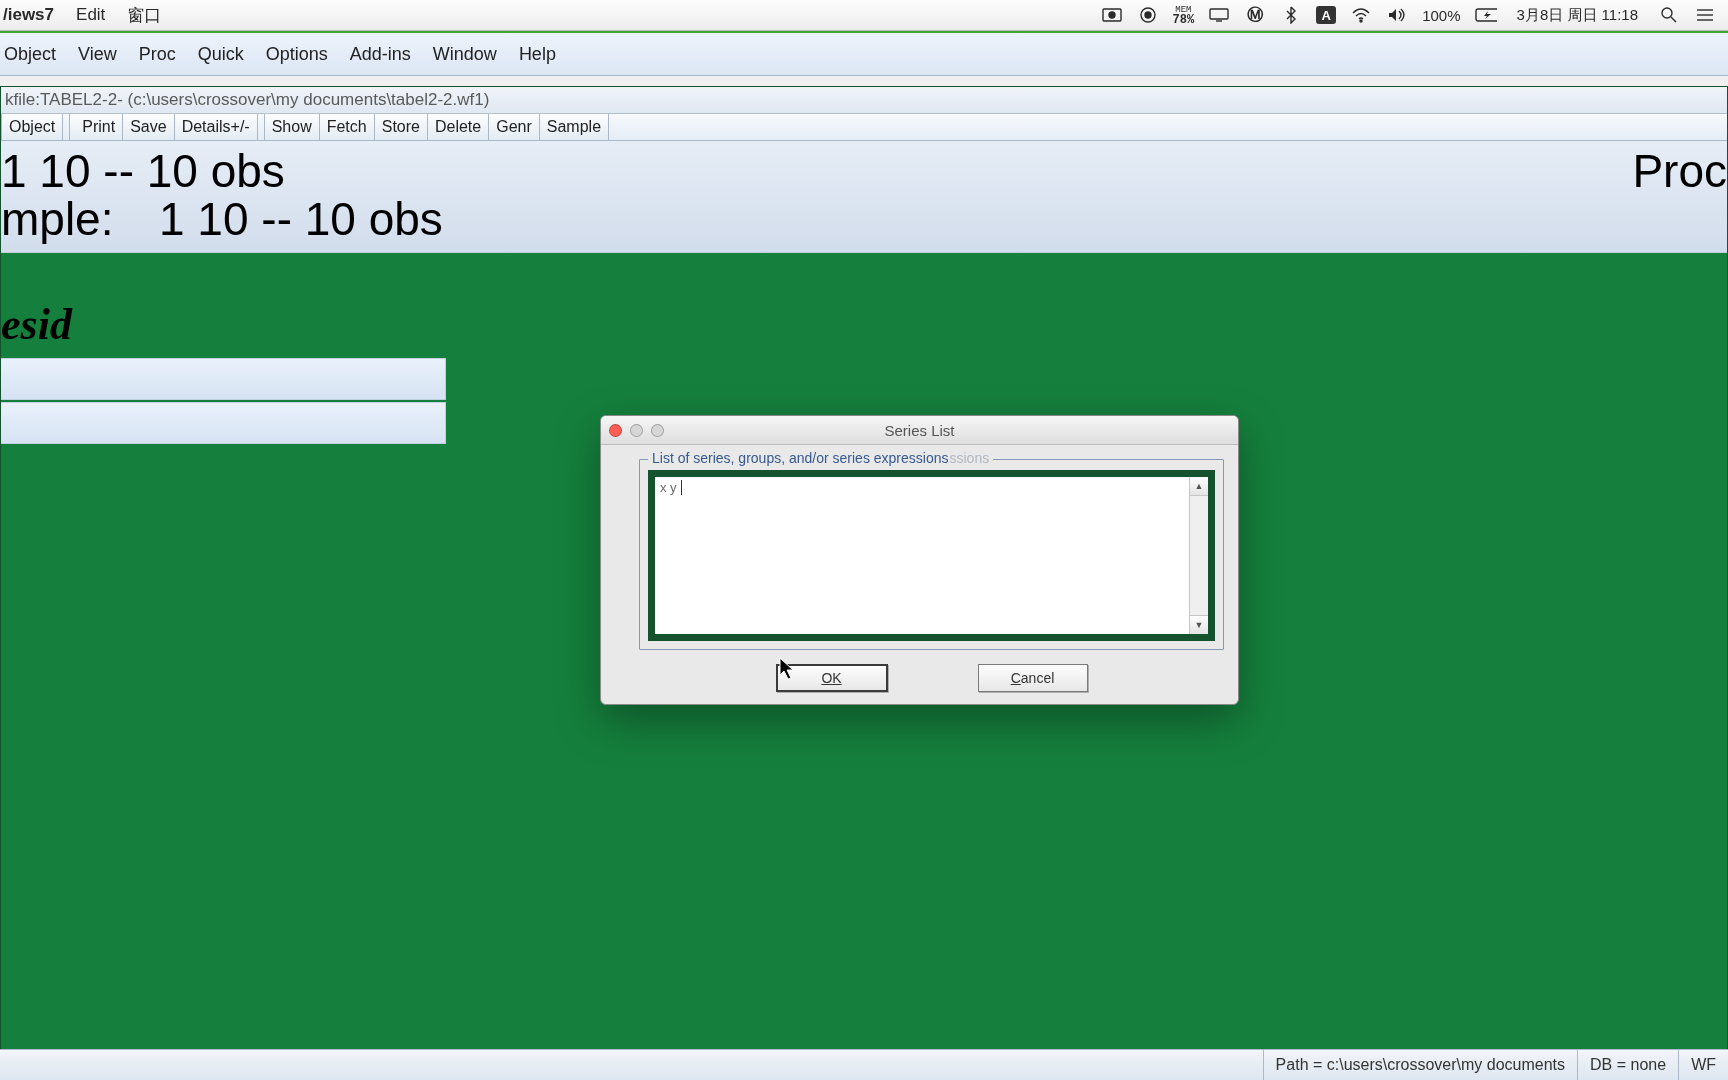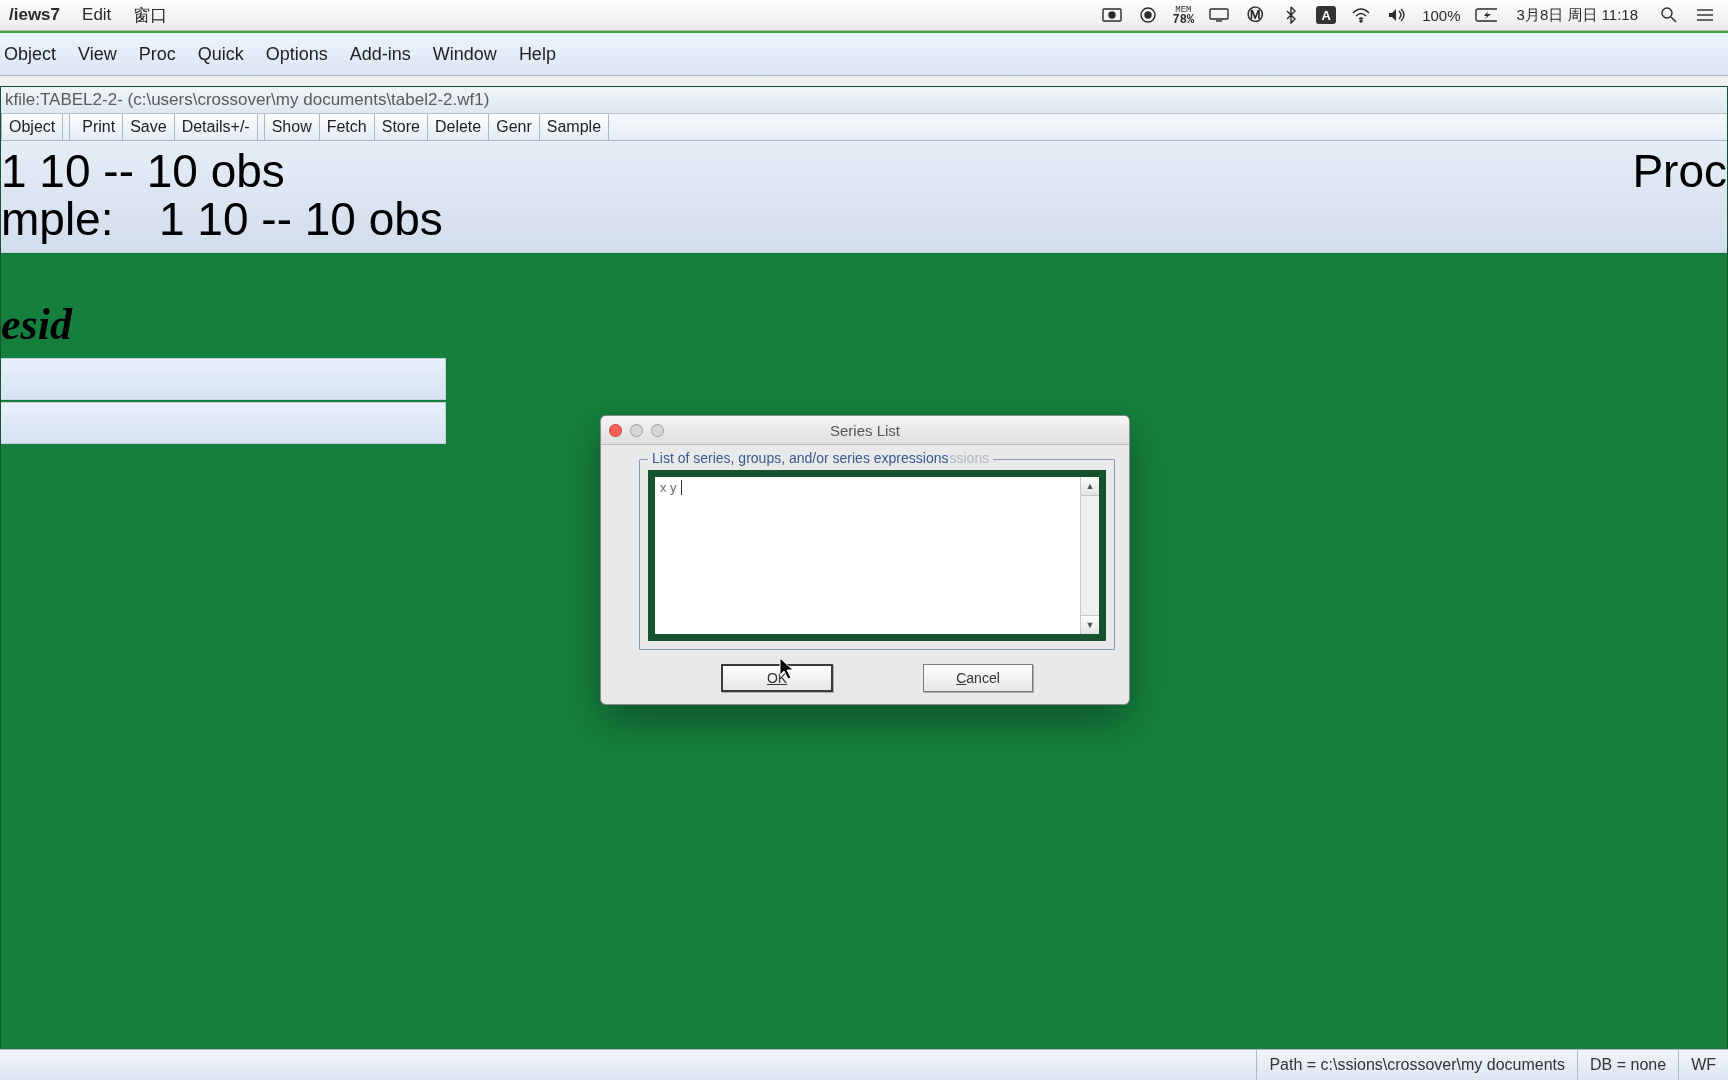--- a/index.html
+++ b/index.html
@@ -25,21 +25,21 @@
     font-size: 17px;
     color: #2a2a2a;
     z-index: 50;
   }
   .mac-menubar .left-cluster {
     display: flex;
     align-items: center;
     gap: 22px;
     padding-left: 0;
   }
-  .mac-menubar .left-cluster .app-name { font-weight: 600; margin-left: 9px; }
+  .mac-menubar .left-cluster .app-name { font-weight: 600; margin-left: 3px; }
   .mac-menubar .right-cluster {
     margin-left: auto;
     display: flex;
     align-items: center;
     gap: 14px;
     padding-right: 12px;
     font-size: 15px;
   }
   .mac-menubar .mem-badge { font-size: 10px; line-height: 10px; display: inline-flex; flex-direction: column; align-items: center; font-family: Liberation Mono, monospace; }
   .mac-menubar .icon-slot { display: inline-flex; align-items: center; justify-content: center; width: 22px; height: 22px; }
@@ -154,21 +154,21 @@
     border: 1px solid #c2cfe0;
     box-sizing: border-box;
   }
   .series-block + .series-block { margin-top: 2px; }
 
   
   .dialog-shadow {
     position: absolute;
     left: 600px;
     top: 415px;
-    width: 530px;
+    width: 639px;
     height: 290px;
     filter: drop-shadow(0 16px 22px rgba(0,0,0,0.35));
     z-index: 100;
   }
   .dialog {
     width: 100%;
     height: 100%;
     background: #e9e9e9;
     border: 1px solid #8a8a8a;
     border-radius: 6px;
@@ -474,16 +474,16 @@
     </div>
   </div>
 </div>
 
 <svg class="cursor-arrow" width="18" height="24">
   <path d="M1 1 L1 18 L5 14 L9 22 L12 21 L8 13 L14 13 Z" fill="#000" stroke="#fff" stroke-width="1"></path>
 </svg>
 
 <div class="statusbar">
   <div class="spacer"></div>
-  <div class="cell">Path = c:\ssions\crossover\my documents</div>
+  <div class="cell">Path = c:\users\crossover\my documents</div>
   <div class="cell">DB = none</div>
   <div class="cell">WF</div>
 </div>
 
 </body></html>

